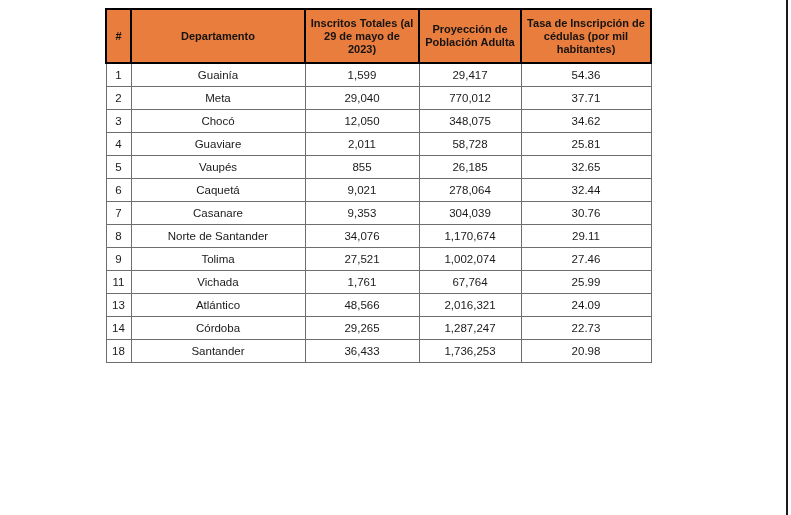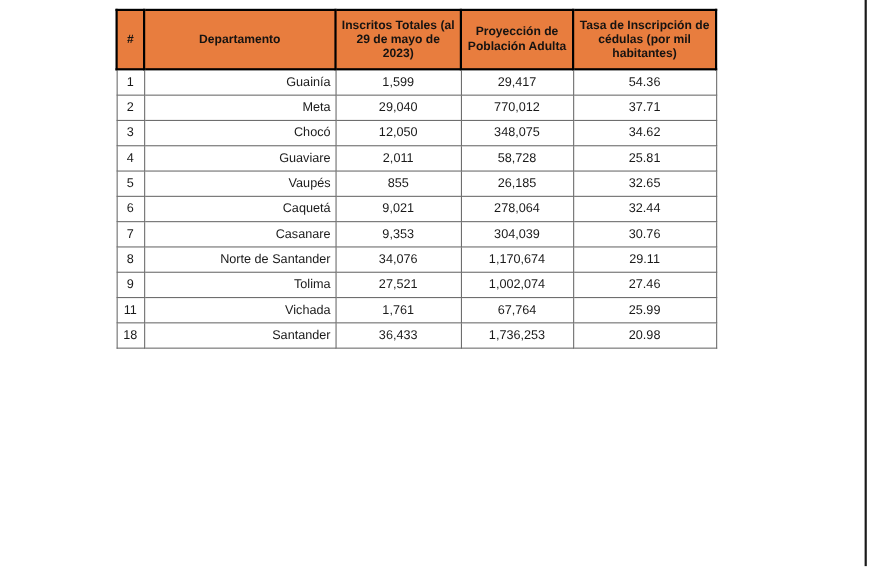--- a/index.html
+++ b/index.html
@@ -47,21 +47,21 @@
     border: 1px solid #6e6e6e;
     color: #1a1a1a;
     font-size: 11.5px;
     padding: 2px 4px;
     height: 18px;
     vertical-align: middle;
     white-space: nowrap;
     overflow: hidden;
   }
   td.c0 { text-align: center; }
-  td.c1 { text-align: right; padding-left: 6px; }
+  td.c1 { text-align: center; padding-left: 6px; }
   td.c2, td.c3, td.c4 { text-align: center; }
 </style>
 </head>
 <body>
 
 <div class="canvas">
 
   <table class="data-table">
     <colgroup>
       <col style="width:25px">
@@ -144,20 +144,34 @@
         <td class="c4">27.46</td>
       </tr>
       <tr>
         <td class="c0">11</td>
         <td class="c1">Vichada</td>
         <td class="c2">1,761</td>
         <td class="c3">67,764</td>
         <td class="c4">25.99</td>
       </tr>
       <tr>
+        <td class="c0">13</td>
+        <td class="c1">Atlántico</td>
+        <td class="c2">48,566</td>
+        <td class="c3">2,016,321</td>
+        <td class="c4">24.09</td>
+      </tr>
+      <tr>
+        <td class="c0">14</td>
+        <td class="c1">Córdoba</td>
+        <td class="c2">29,265</td>
+        <td class="c3">1,287,247</td>
+        <td class="c4">22.73</td>
+      </tr>
+      <tr>
         <td class="c0">18</td>
         <td class="c1">Santander</td>
         <td class="c2">36,433</td>
         <td class="c3">1,736,253</td>
         <td class="c4">20.98</td>
       </tr>
     </tbody>
   </table>
 
   <div class="window-right-border"></div>

